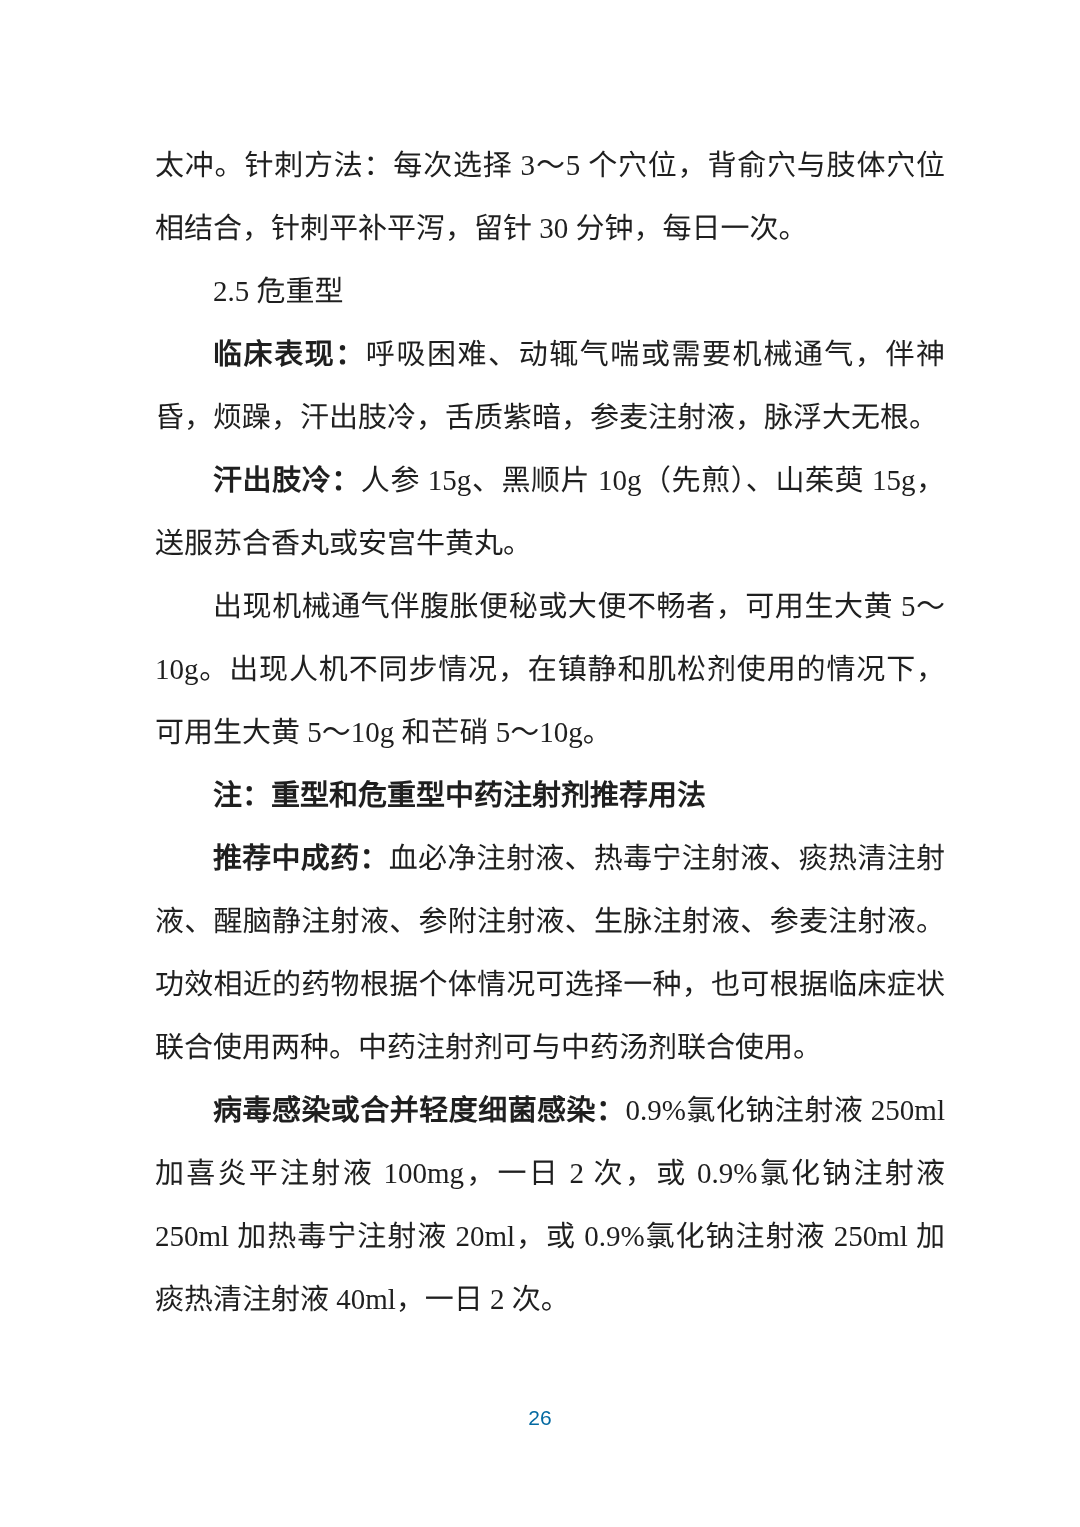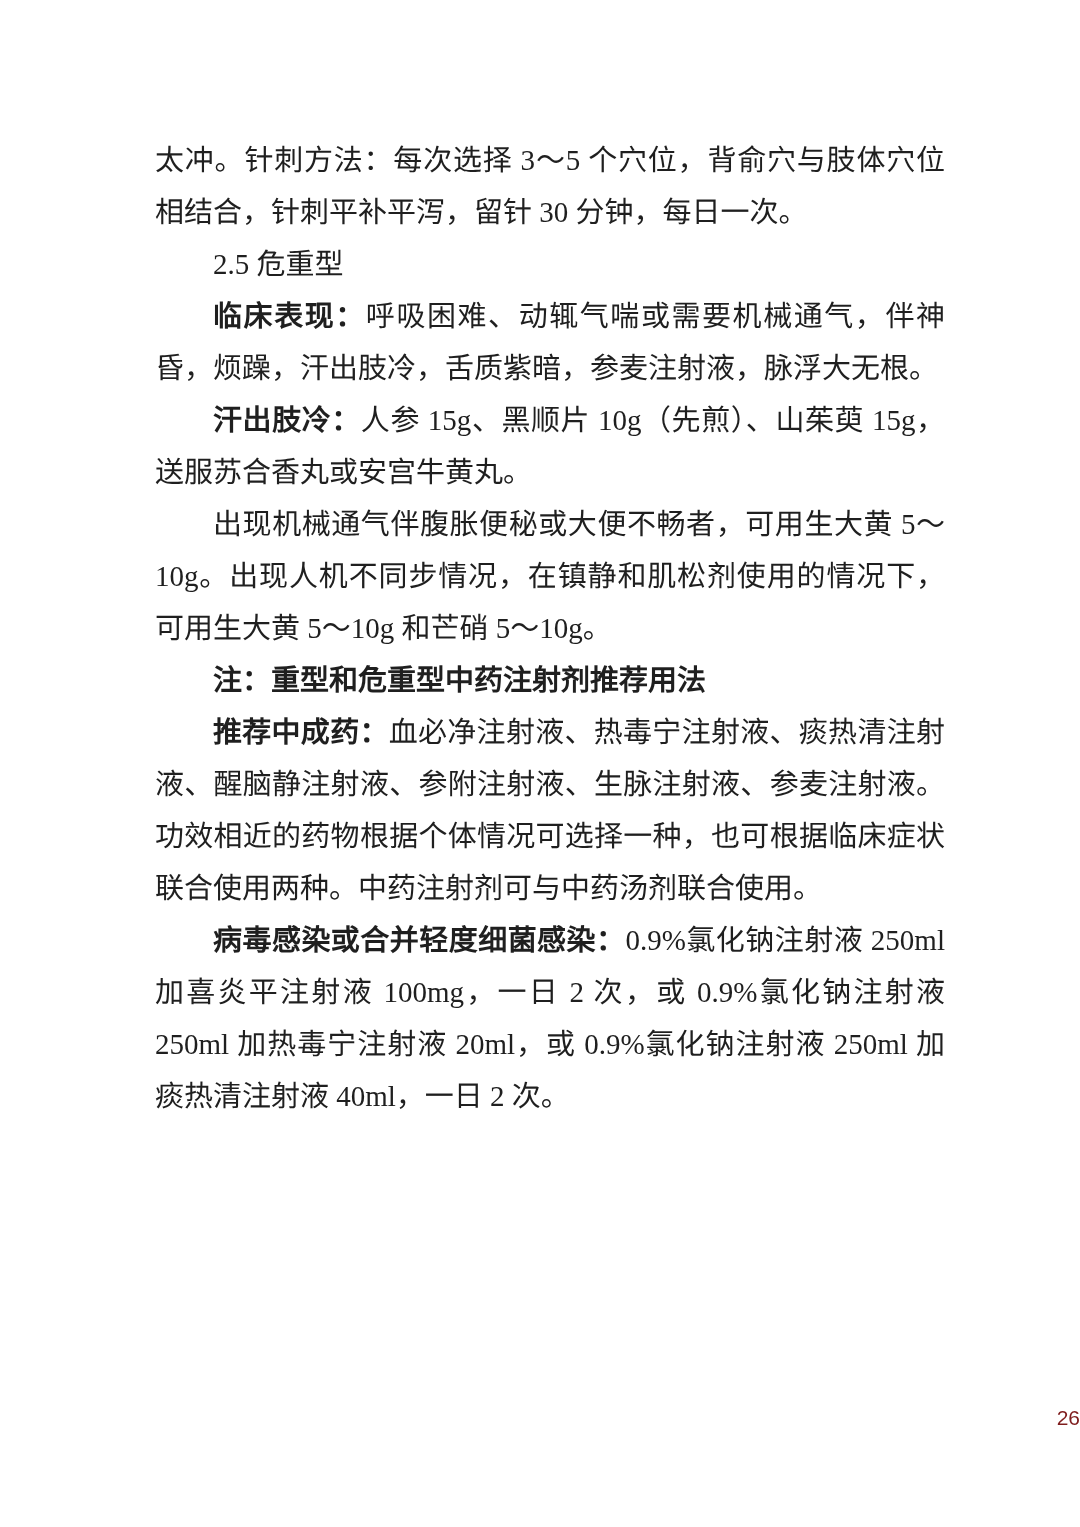--- a/index.html
+++ b/index.html
@@ -11,21 +11,21 @@
     font-family: "Liberation Serif", "DejaVu Serif", serif;
     color: #1f1f1f;
     overflow: hidden;
   }
   .content {
     position: absolute;
     left: 155px;
     top: 134px;
     width: 790px;
     font-size: 29px;
-    line-height: 52px;
+    line-height: 63px;
     text-align: justify;
     text-justify: inter-character;
   }
   p.para {
     margin: 0;
     padding: 0;
     text-indent: 2em;
   }
   p.para.no-indent { text-indent: 0; }
   .lead {
@@ -34,25 +34,25 @@
   }
   p.note-heading {
     font-family: "Liberation Sans", "DejaVu Sans", sans-serif;
     font-weight: 700;
   }
   .footer {
     position: absolute;
     left: 0;
     top: 1404px;
     width: 100%;
-    text-align: right;
+    text-align: center;
     font-size: 21px;
     line-height: 28px;
     font-family: "Liberation Sans", "DejaVu Sans", sans-serif;
-    color: #7f1d1d;
+    color: #0369a1;
   }
 </style>
 </head>
 <body>
 
 <div class="page">
   <div class="content">
 
     <p class="para no-indent">
       <span>太冲。针刺方法：每次选择 3～5 个穴位，背俞穴与肢体穴位相结合，针刺平补平泻，留针 30 分钟，每日一次。</span>

